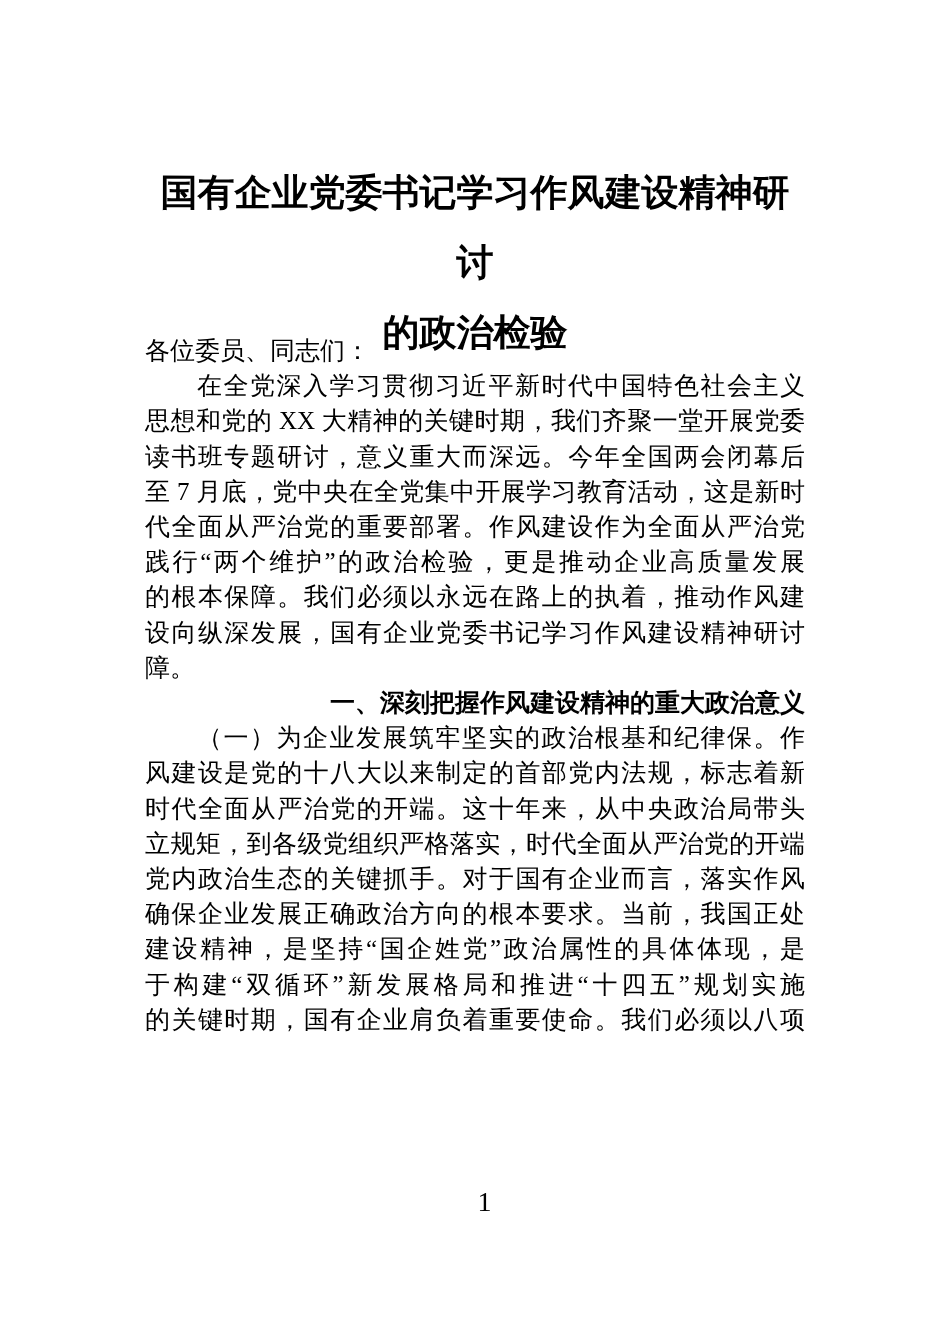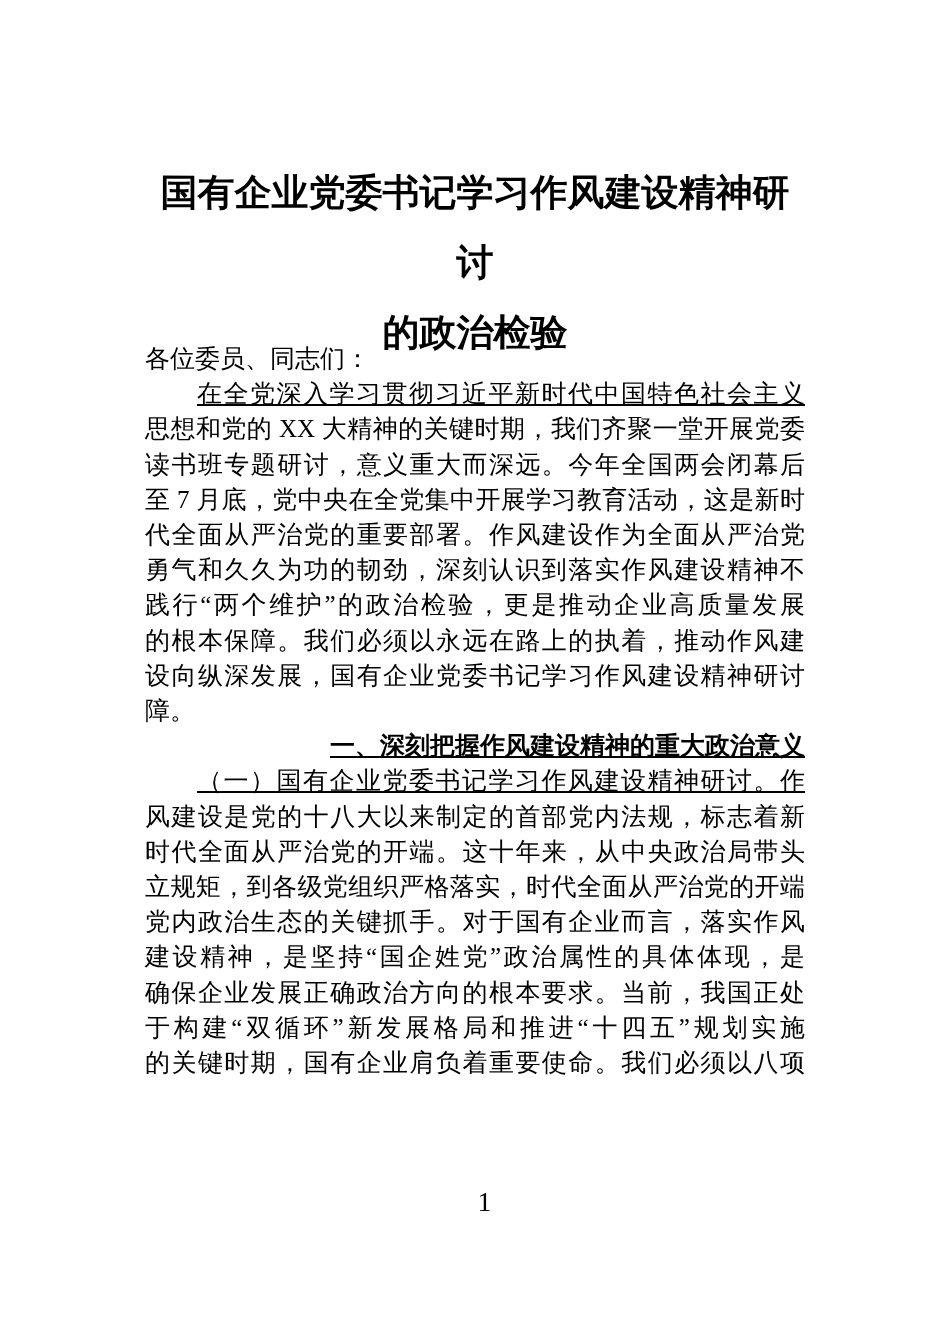--- a/index.html
+++ b/index.html
@@ -23,32 +23,31 @@
     top: 158px;
     width: 660px;
     font-size: 37px;
     font-weight: 700;
     line-height: 70px;
     text-align: center;
   }
   .body-text {
     position: absolute;
     left: 145px;
-    top: 341px;
+    top: 333px;
     width: 660px;
     font-size: 25px;
     line-height: 35.2px;
     text-align: left;
   }
   .line {
     width: 660px;
   }
   .line.indent {
     text-indent: 52px;
-    text-decoration: underline;
   }
   .line.fill {
     text-align: justify;
     text-align-last: justify;
   }
   .line.bold {
     font-weight: 700;
     text-align: right;
   }
   .page-number {
@@ -69,30 +68,29 @@
     <div class="title-line">国有企业党委书记学习作风建设精神研讨</div>
     <div class="title-line">的政治检验</div>
   </div>
   <div class="body-text">
       <div class="line">各位委员、同志们：</div>
       <div class="line indent fill">在全党深入学习贯彻习近平新时代中国特色社会主义</div>
       <div class="line fill">思想和党的 XX 大精神的关键时期，我们齐聚一堂开展党委</div>
       <div class="line fill">读书班专题研讨，意义重大而深远。今年全国两会闭幕后</div>
       <div class="line fill">至 7 月底，党中央在全党集中开展学习教育活动，这是新时</div>
       <div class="line fill">代全面从严治党的重要部署。作风建设作为全面从严治党</div>
-      <div class="line fill">勇气和久久为功的韧劲，深刻认识到落实作风建设精神不</div>
       <div class="line fill">践行“两个维护”的政治检验，更是推动企业高质量发展</div>
       <div class="line fill">的根本保障。我们必须以永远在路上的执着，推动作风建</div>
       <div class="line fill">设向纵深发展，国有企业党委书记学习作风建设精神研讨</div>
       <div class="line">障。</div>
       <div class="line indent bold">一、深刻把握作风建设精神的重大政治意义</div>
-      <div class="line indent fill">（一）国有企业党委书记学习作风建设精神研讨。作</div>
+      <div class="line indent fill">（一）为企业发展筑牢坚实的政治根基和纪律保。作</div>
       <div class="line fill">风建设是党的十八大以来制定的首部党内法规，标志着新</div>
       <div class="line fill">时代全面从严治党的开端。这十年来，从中央政治局带头</div>
       <div class="line fill">立规矩，到各级党组织严格落实，时代全面从严治党的开端</div>
       <div class="line fill">党内政治生态的关键抓手。对于国有企业而言，落实作风</div>
+      <div class="line fill">确保企业发展正确政治方向的根本要求。当前，我国正处</div>
       <div class="line fill">建设精神，是坚持“国企姓党”政治属性的具体体现，是</div>
-      <div class="line fill">确保企业发展正确政治方向的根本要求。当前，我国正处</div>
       <div class="line fill">于构建“双循环”新发展格局和推进“十四五”规划实施</div>
       <div class="line fill">的关键时期，国有企业肩负着重要使命。我们必须以八项</div>
     </div>
   <div class="page-number">1</div>
 </div>
 
 </body></html>

